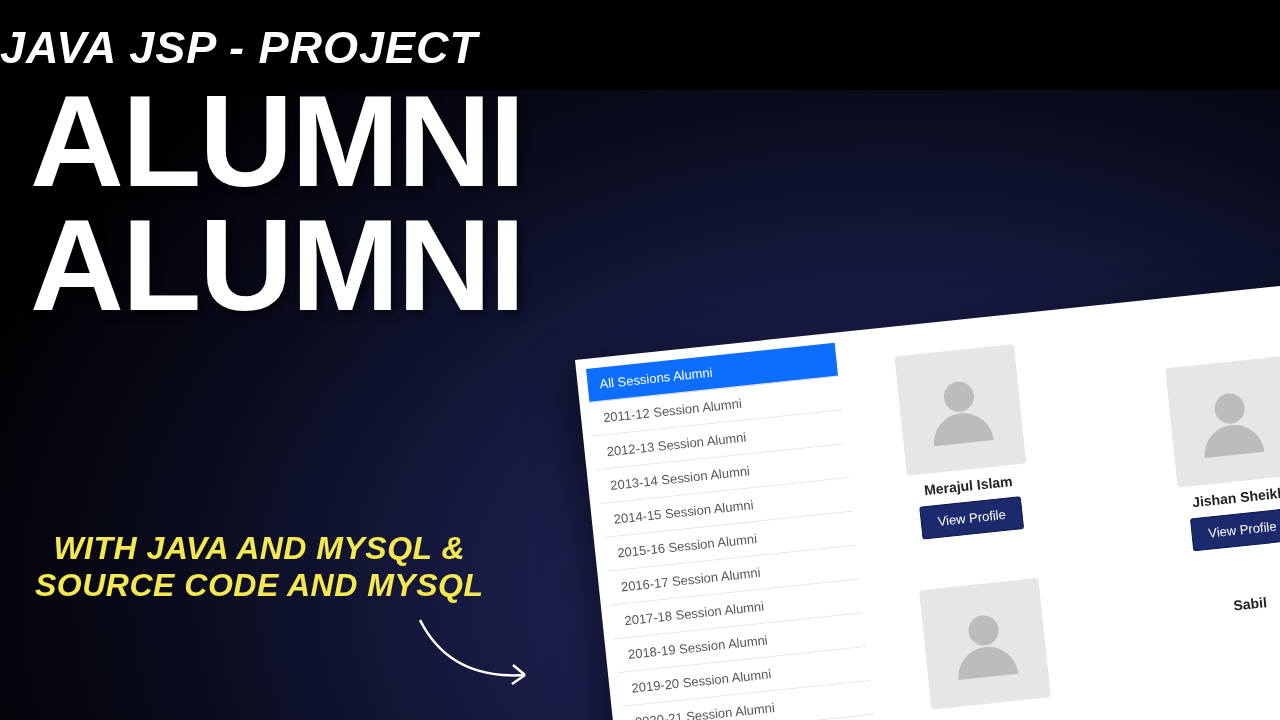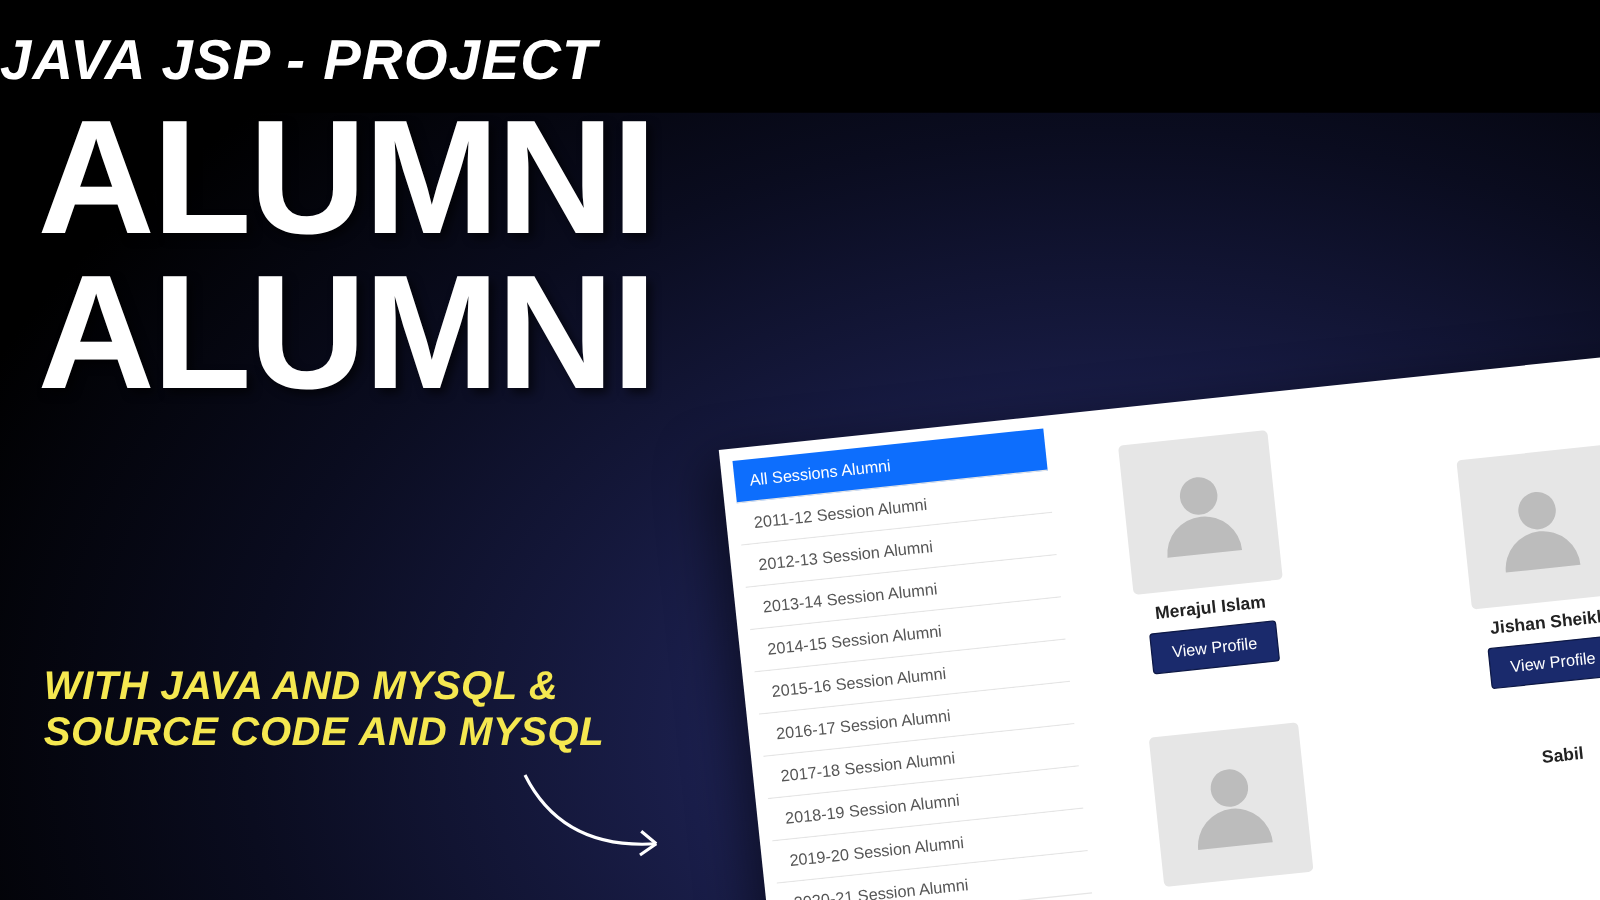--- a/index.html
+++ b/index.html
@@ -56,20 +56,21 @@
     position: absolute;
     top: 530px;
     left: 35px;
     z-index: 10;
     color: #f5e850;
     font-weight: 900;
     font-style: italic;
     font-size: 32px;
     line-height: 1.15;
     letter-spacing: 0.5px;
+    text-align: center;
   }
   .arrow {
     position: absolute;
     top: 610px;
     left: 410px;
     z-index: 10;
     width: 140px;
     height: 90px;
   }
   .arrow svg { width: 100%; height: 100%; }

